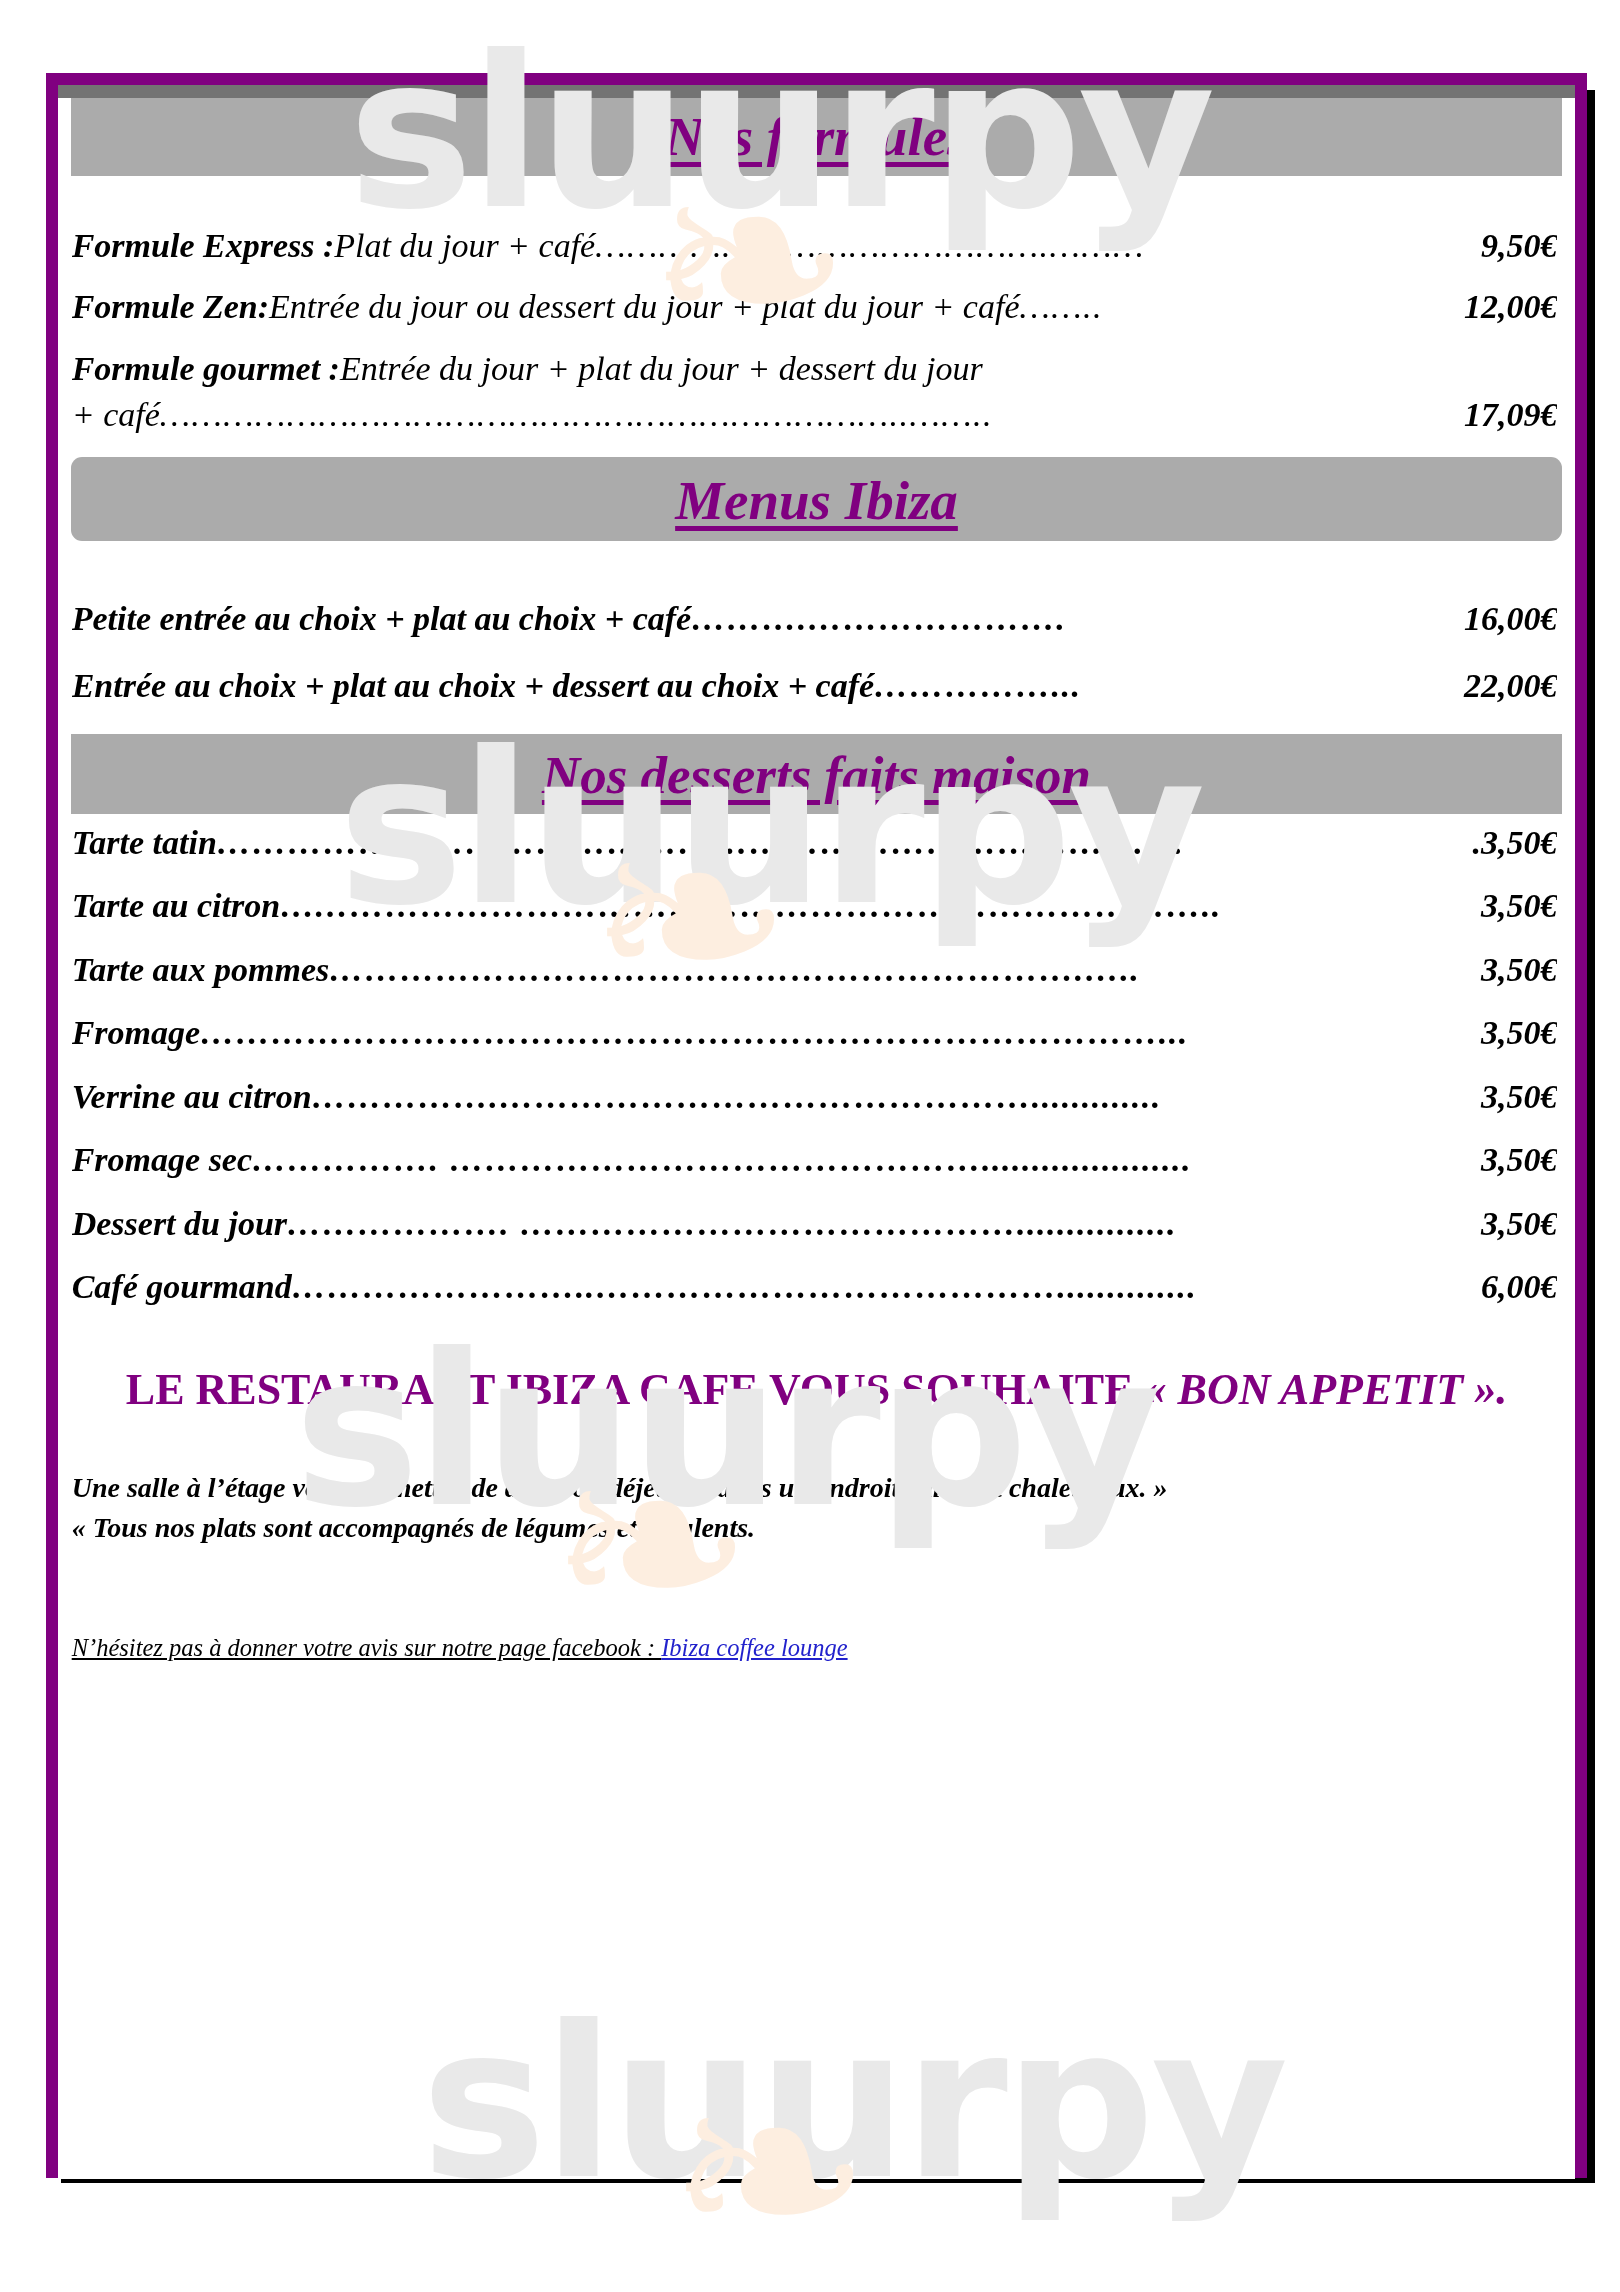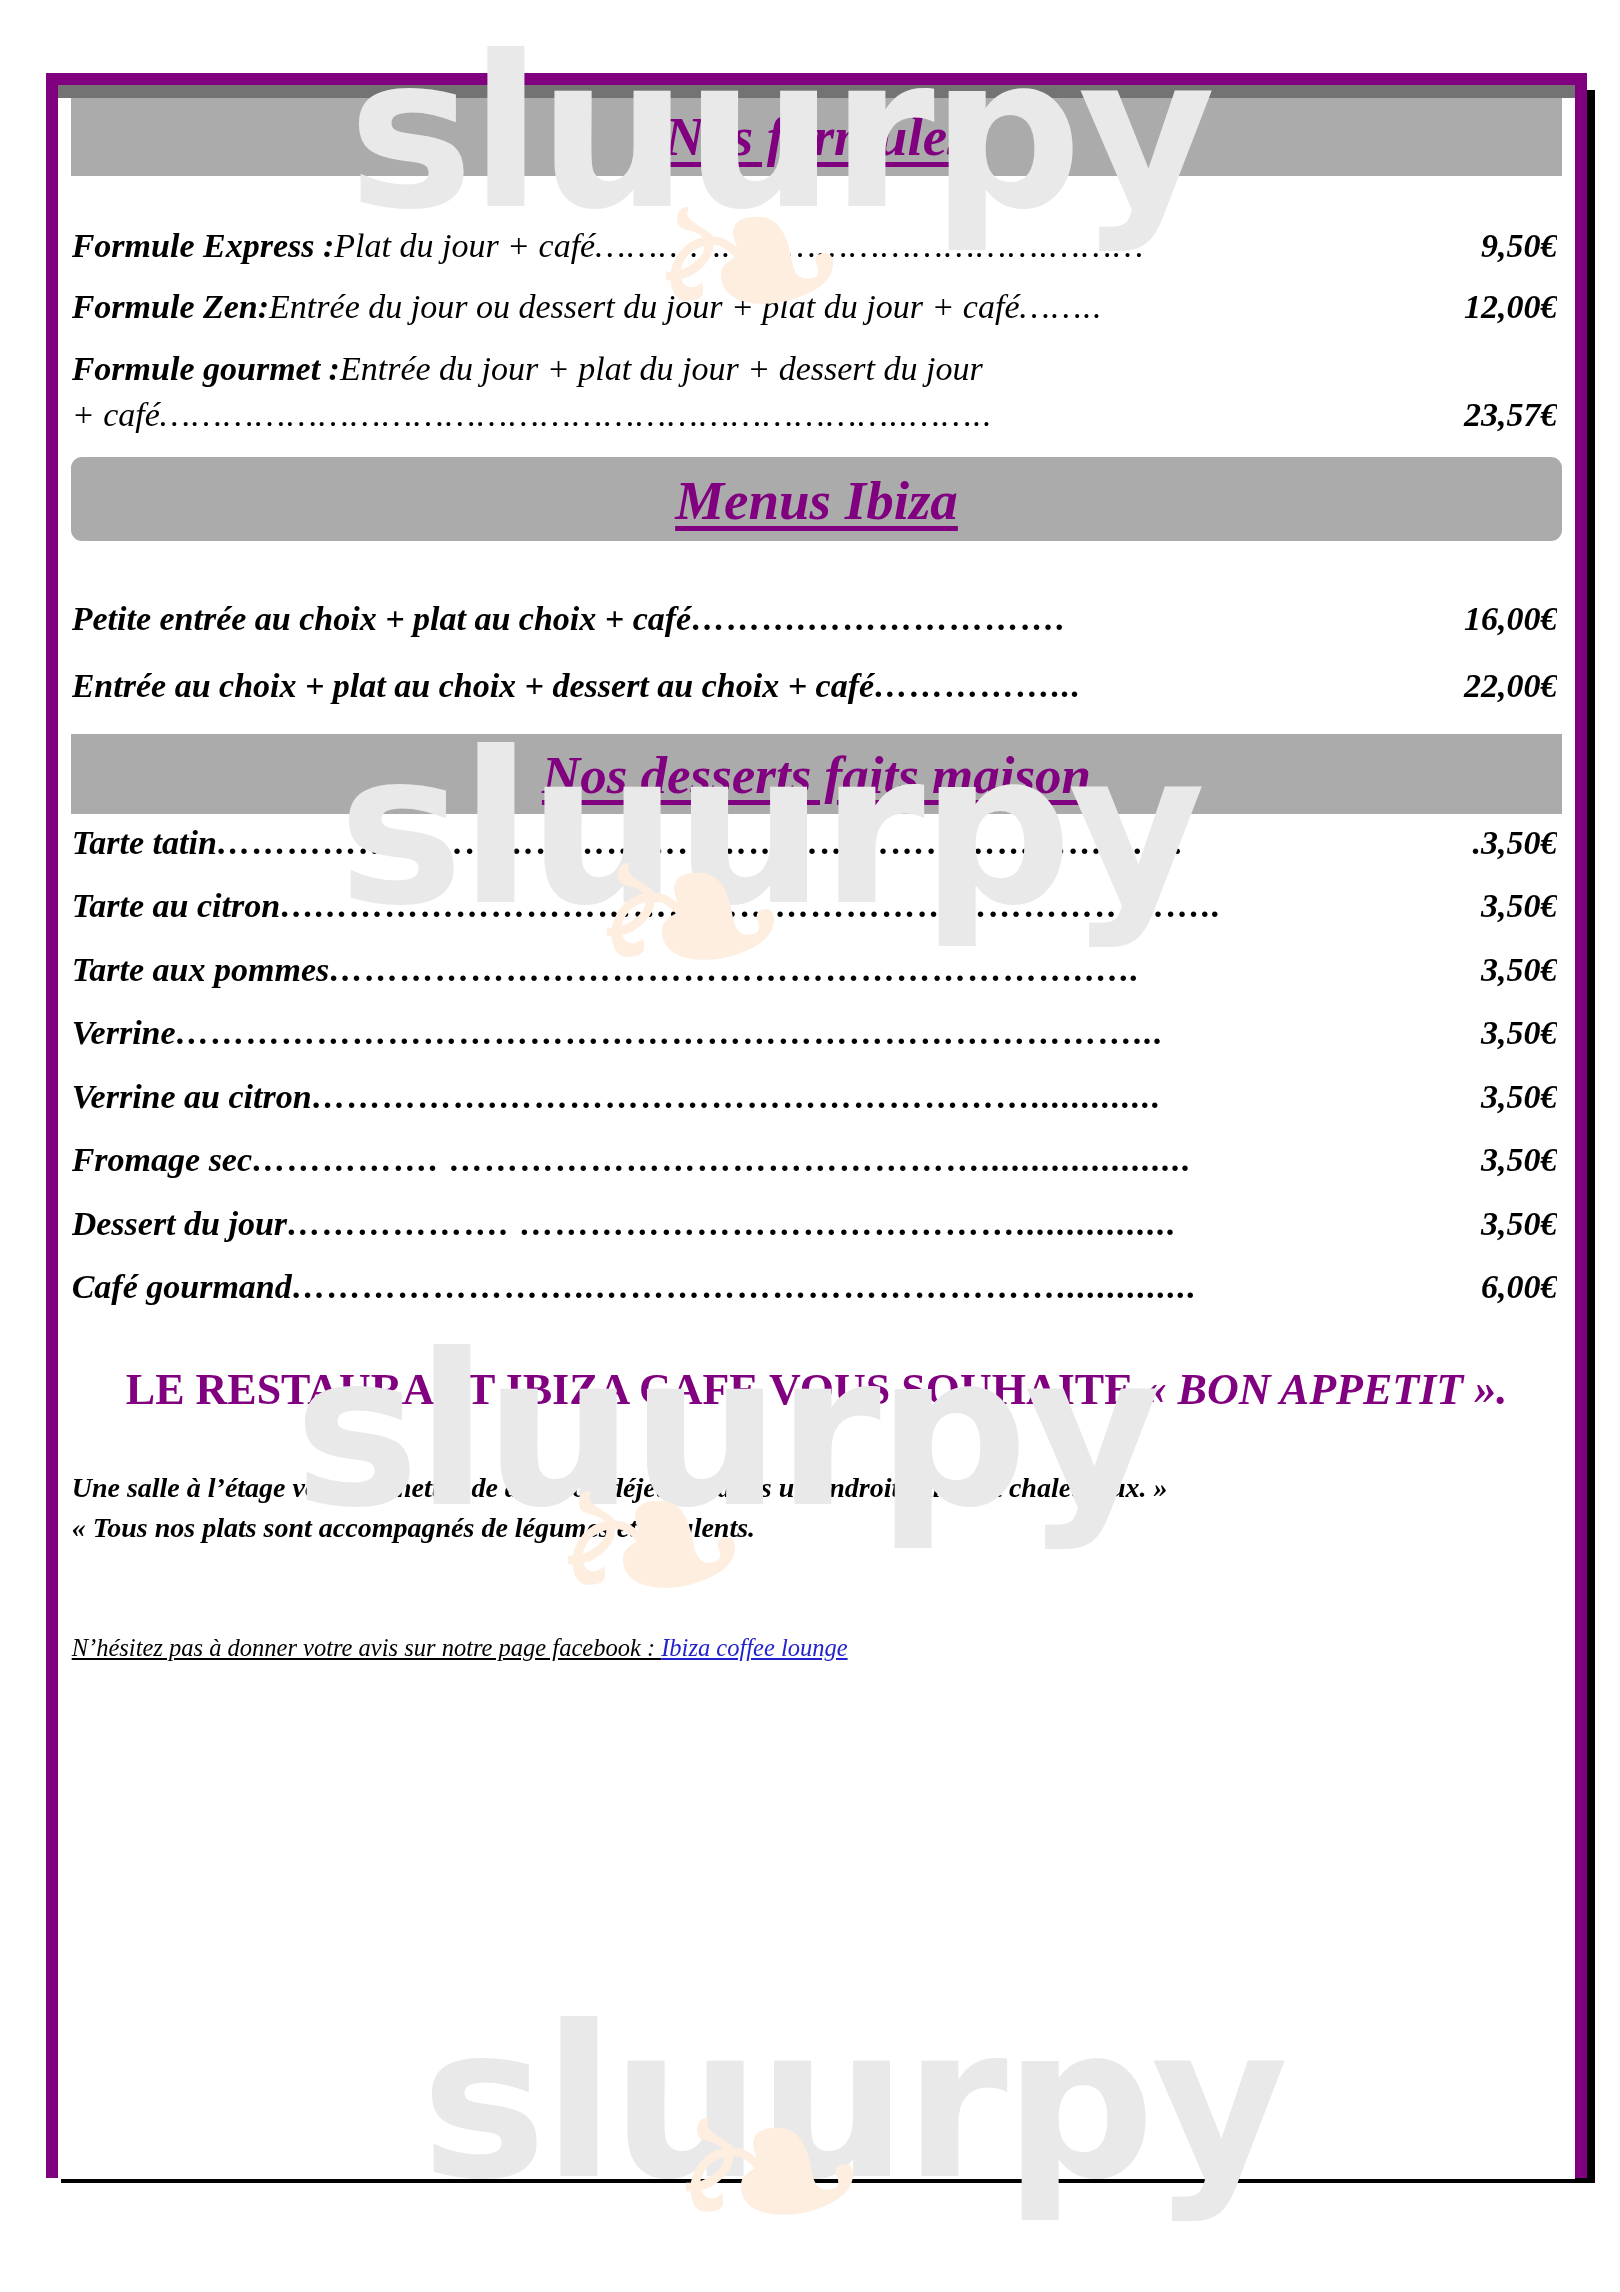--- a/index.html
+++ b/index.html
@@ -234,21 +234,21 @@
       </div>
 
       <div class="row">
         <span class="lead">Formule gourmet :</span>
         <span class="desc"> Entrée du jour + plat du jour + dessert du jour</span>
       </div>
 
       <div class="row cont">
         <span class="desc">+ café</span>
         <span class="dots">……………………………………………………………..……..</span>
-        <span class="price"> 23,57€</span>
+        <span class="price"> 17,09€</span>
       </div>
 
     </div>
 
     <div class="band" id="band-menus">
       <span class="band-title">Menus Ibiza</span>
     </div>
 
     <div class="content menus-list">
 
@@ -284,21 +284,21 @@
         <span class="price">3,50€</span>
       </div>
 
       <div class="row">
         <span class="name">Tarte aux pommes </span>
         <span class="dots">……………………………………………………….…..</span>
         <span class="price">3,50€</span>
       </div>
 
       <div class="row">
-        <span class="name">Verrine</span>
+        <span class="name">Fromage</span>
         <span class="dots">………………………………………………………………………...</span>
         <span class="price">3,50€</span>
       </div>
 
       <div class="row">
         <span class="name">Verrine au citron </span>
         <span class="dots">…………….……………………………………….............</span>
         <span class="price">3,50€</span>
       </div>
 

